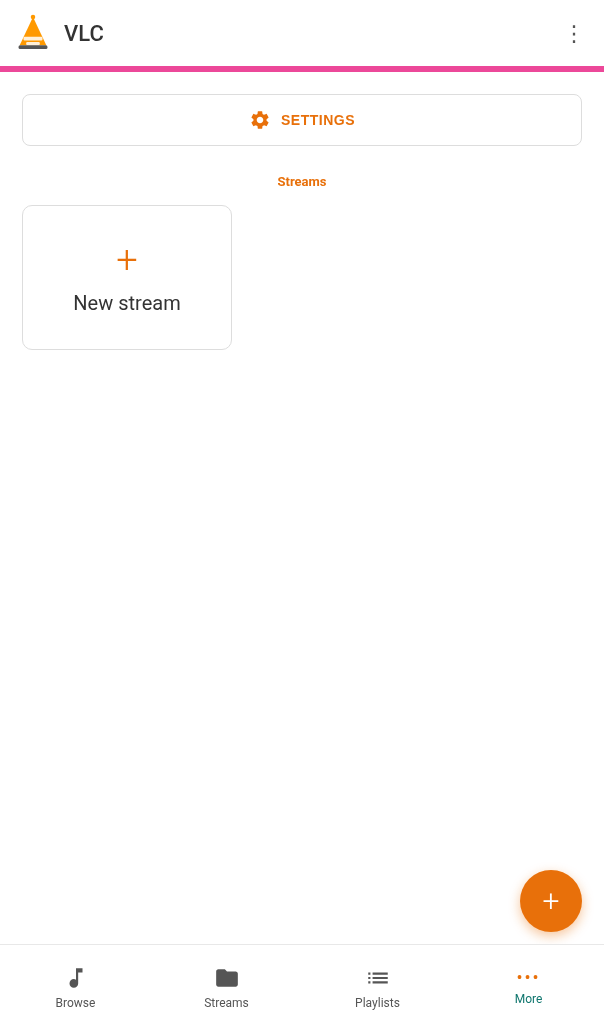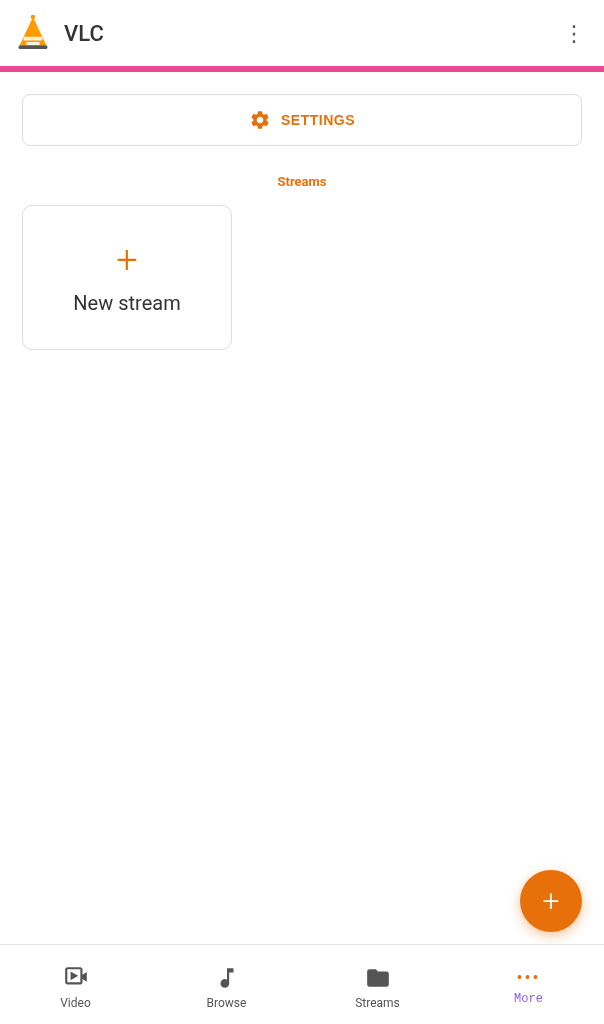--- a/index.html
+++ b/index.html
@@ -156,22 +156,21 @@
     }
     .nav-item svg {
       width: 26px;
       height: 26px;
     }
     .nav-label {
       font-size: 12px;
       color: #555;
     }
     .nav-item.active .nav-label {
-      color: #8b5cf6;
-      font-family: Liberation Mono, monospace;
+      color: #0f766e;
     }
     .nav-item:not(.active) svg {
       fill: #555;
     }
     .nav-dots {
       font-size: 18px;
       color: #e8700a;
       letter-spacing: 2px;
       line-height: 1;
     }
@@ -216,41 +215,41 @@
     <span class="stream-card-label">New stream</span>
   </div>
 </div>
 
 <div class="fab">
   <span class="fab-plus">+</span>
 </div>
 
 <nav class="bottom-nav">
 
+
   <div class="nav-item">
     <svg viewBox="0 0 24 24" xmlns="http://www.w3.org/2000/svg">
-      <path d="M18 4v1h-2V4c0-.55-.45-1-1-1H3c-.55 0-1 .45-1 1v12c0 .55.45 1 1 1h12c.55 0 1-.45 1-1v-1h2v1c0 1.1-.9 2-2 2H3c-1.1 0-2-.9-2-2V4c0-1.1.9-2 2-2h12c1.1 0 2 .9 2 2zm2.5 3l-3.5 2.25V11h4.5V7.5L22 9V7c0-.55-.45-1-1-1h-1.5v1zM8 6l5 4-5 4V6z" opacity="0"></path>
-      <path d="M2 4c0-1.1.9-2 2-2h12c1.1 0 2 .9 2 2v5l4-2.5v9L18 13v3c0 1.1-.9 2-2 2H4c-1.1 0-2-.9-2-2V4zm2 0v12h12V4H4zm3 2l7 4-7 4V6z"></path>
-    </svg>
-    <span class="nav-label">Video</span>
+      <path d="M12 3v10.55c-.59-.34-1.27-.55-2-.55-2.21 0-4 1.79-4 4s1.79 4 4 4 4-1.79 4-4V7h4V3h-6z"></path>
+    </svg>
+    <span class="nav-label">Browse</span>
   </div>
 
   <div class="nav-item">
     <svg viewBox="0 0 24 24" xmlns="http://www.w3.org/2000/svg">
-      <path d="M12 3v10.55c-.59-.34-1.27-.55-2-.55-2.21 0-4 1.79-4 4s1.79 4 4 4 4-1.79 4-4V7h4V3h-6z"></path>
-    </svg>
-    <span class="nav-label">Browse</span>
+      <path d="M10 4H4c-1.1 0-2 .9-2 2v12c0 1.1.9 2 2 2h16c1.1 0 2-.9 2-2V8c0-1.1-.9-2-2-2h-8l-2-2z"></path>
+    </svg>
+    <span class="nav-label">Streams</span>
   </div>
 
   <div class="nav-item">
     <svg viewBox="0 0 24 24" xmlns="http://www.w3.org/2000/svg">
-      <path d="M10 4H4c-1.1 0-2 .9-2 2v12c0 1.1.9 2 2 2h16c1.1 0 2-.9 2-2V8c0-1.1-.9-2-2-2h-8l-2-2z"></path>
-    </svg>
-    <span class="nav-label">Streams</span>
-  </div>
-
+      <path d="M4 6H2v14c0 1.1.9 2 2 2h14v-2H4V6zm16-4H8c-1.1 0-2 .9-2 2v12c0 1.1.9 2 2 2h12c1.1 0 2-.9 2-2V4c0-1.1-.9-2-2-2zm-1 9h-4v4h-2v-4H9V9h4V5h2v4h4v2z" opacity="0"></path>
+      <path d="M3 13h2v-2H3v2zm0 4h2v-2H3v2zm0-8h2V7H3v2zm4 4h14v-2H7v2zm0 4h14v-2H7v2zM7 7v2h14V7H7z"></path>
+    </svg>
+    <span class="nav-label">Playlists</span>
+  </div>
 
   <div class="nav-item active">
     <span class="nav-dots">•••</span>
     <span class="nav-label">More</span>
   </div>
 
 </nav>
 
 </body></html>

